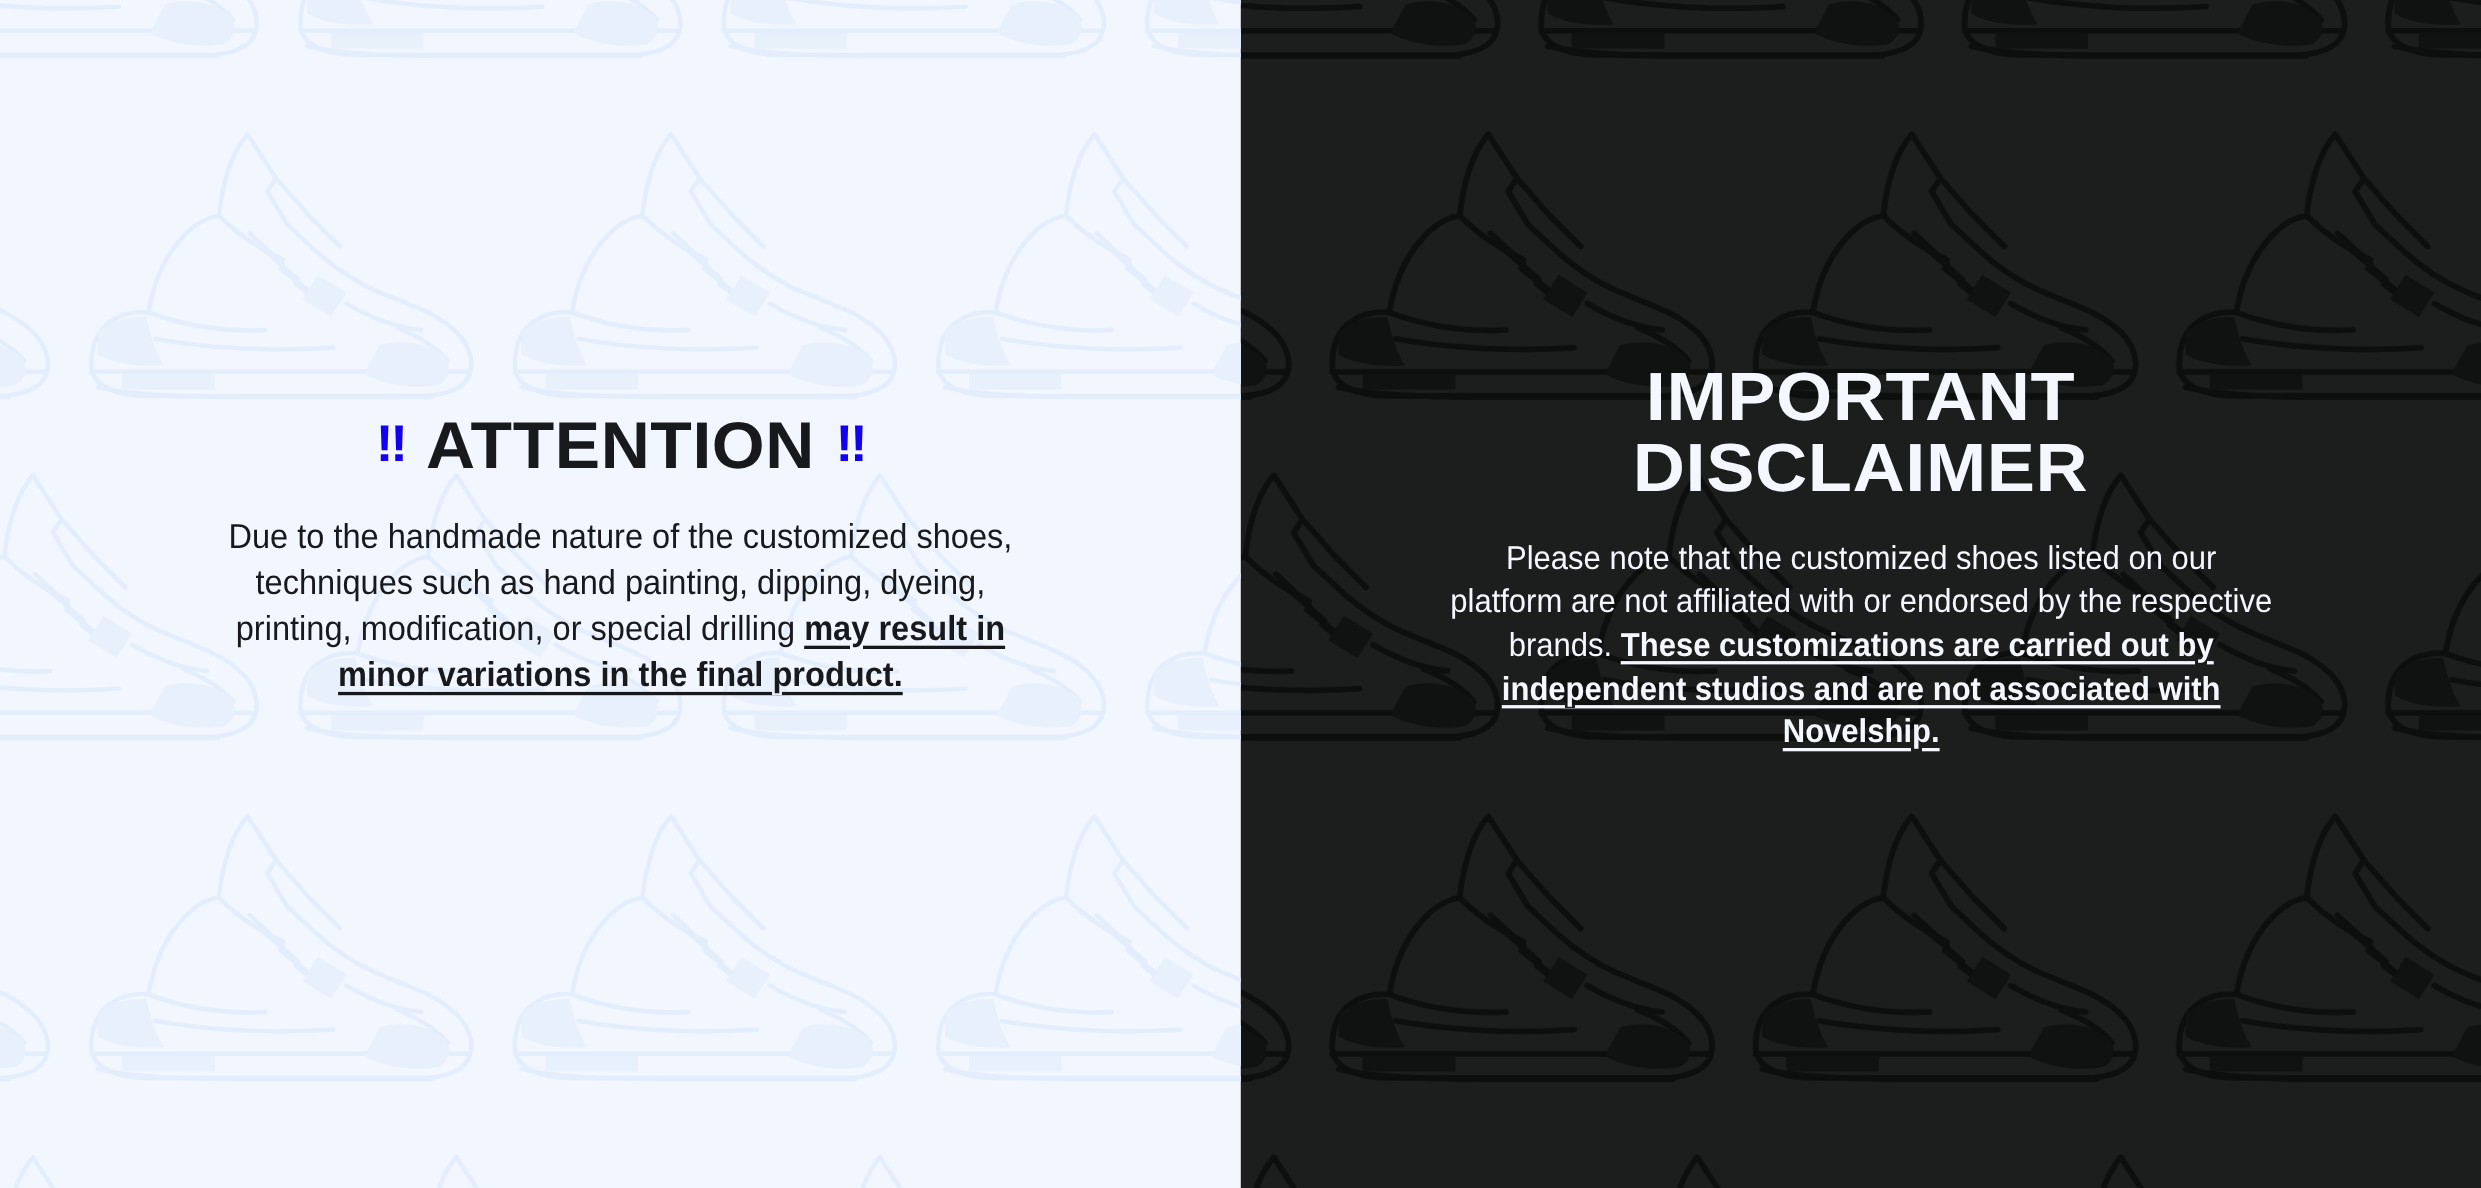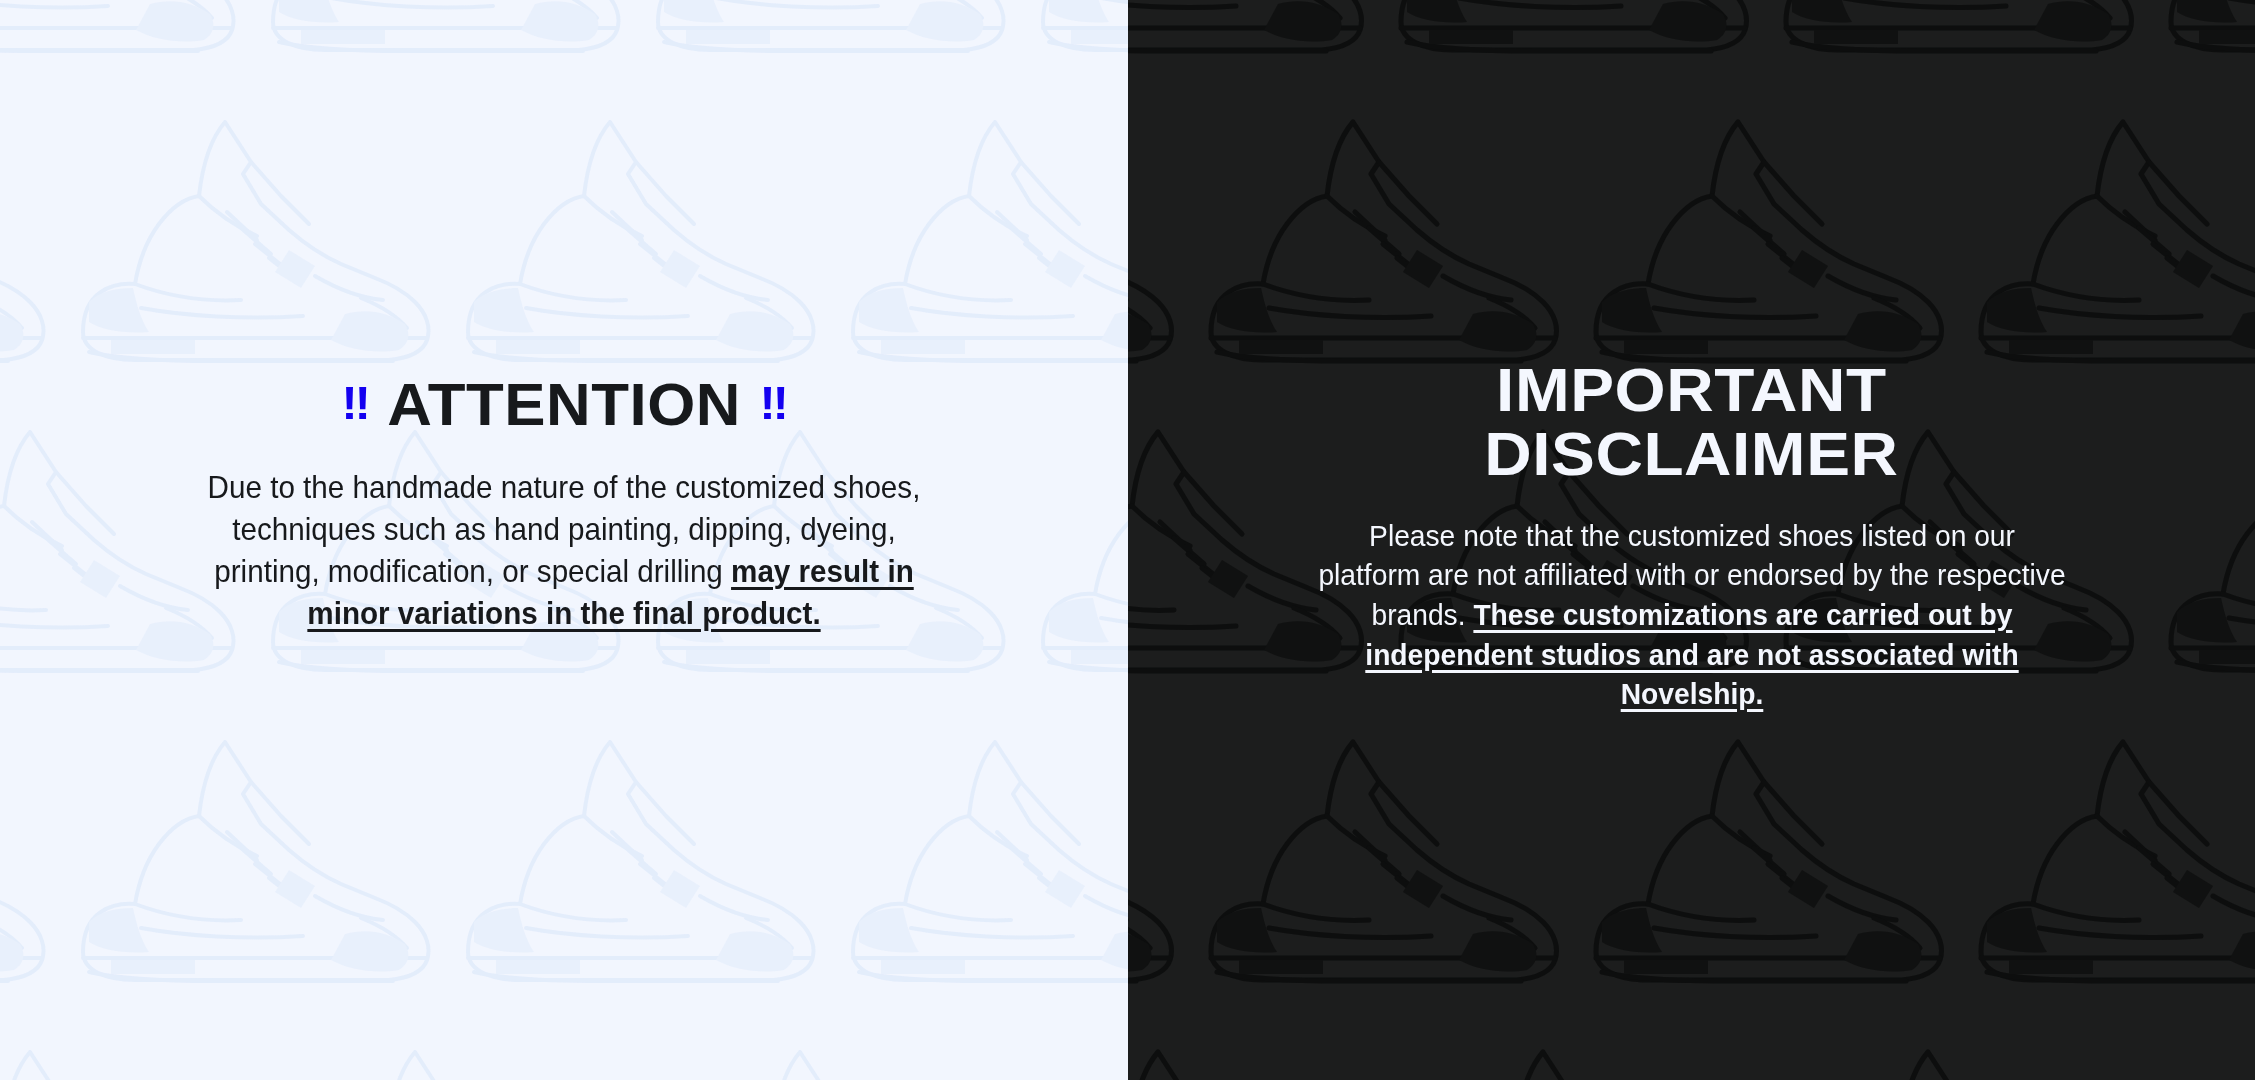--- a/index.html
+++ b/index.html
@@ -59,21 +59,21 @@
   }
   .body-left .em{
     font-weight:700;
     text-decoration:underline;
     text-underline-offset:5px;
     text-decoration-thickness:2.5px;
   }
 
   
   .panel.right{background:#1c1d1d;}
-  .right .content{padding-top:330px;margin-top:28px;}
+  .right .content{padding-top:330px;}
 
   .heading-disclaimer{
     margin:0;
     text-align:center;
     font-family:"Liberation Sans",sans-serif;
     font-weight:700;
     font-size:62px;
     line-height:1.03;
     letter-spacing:0.5px;
     color:#f4f7fe;

